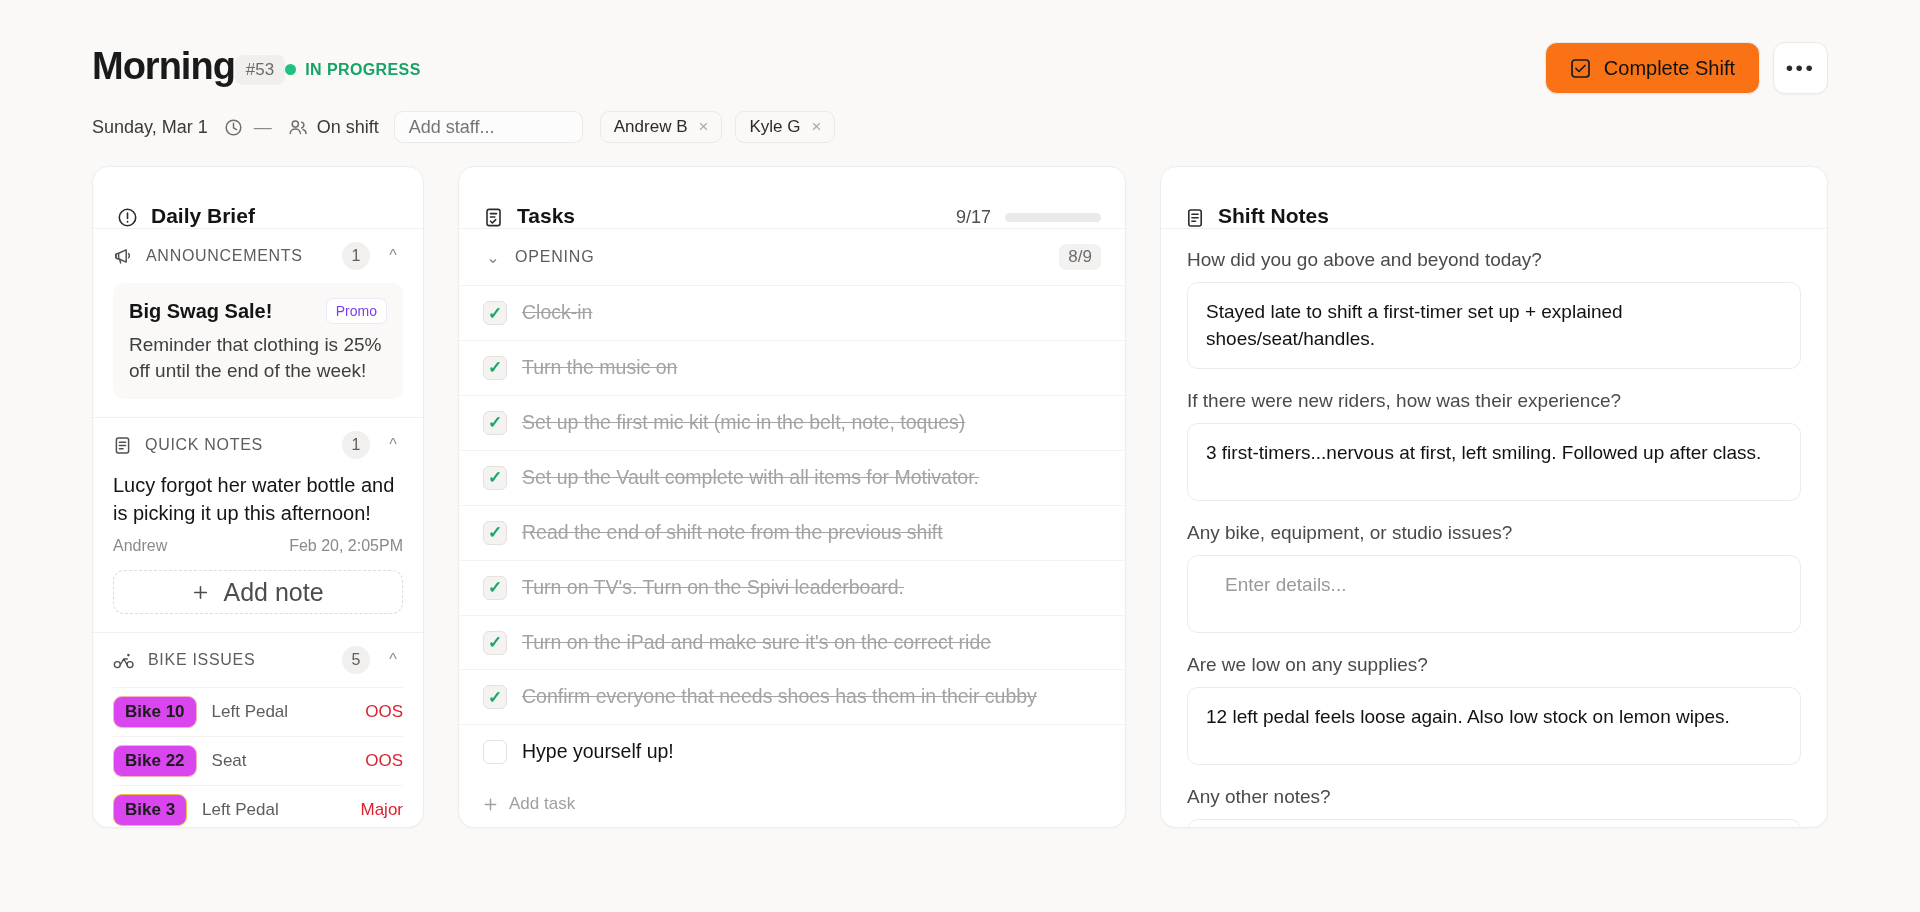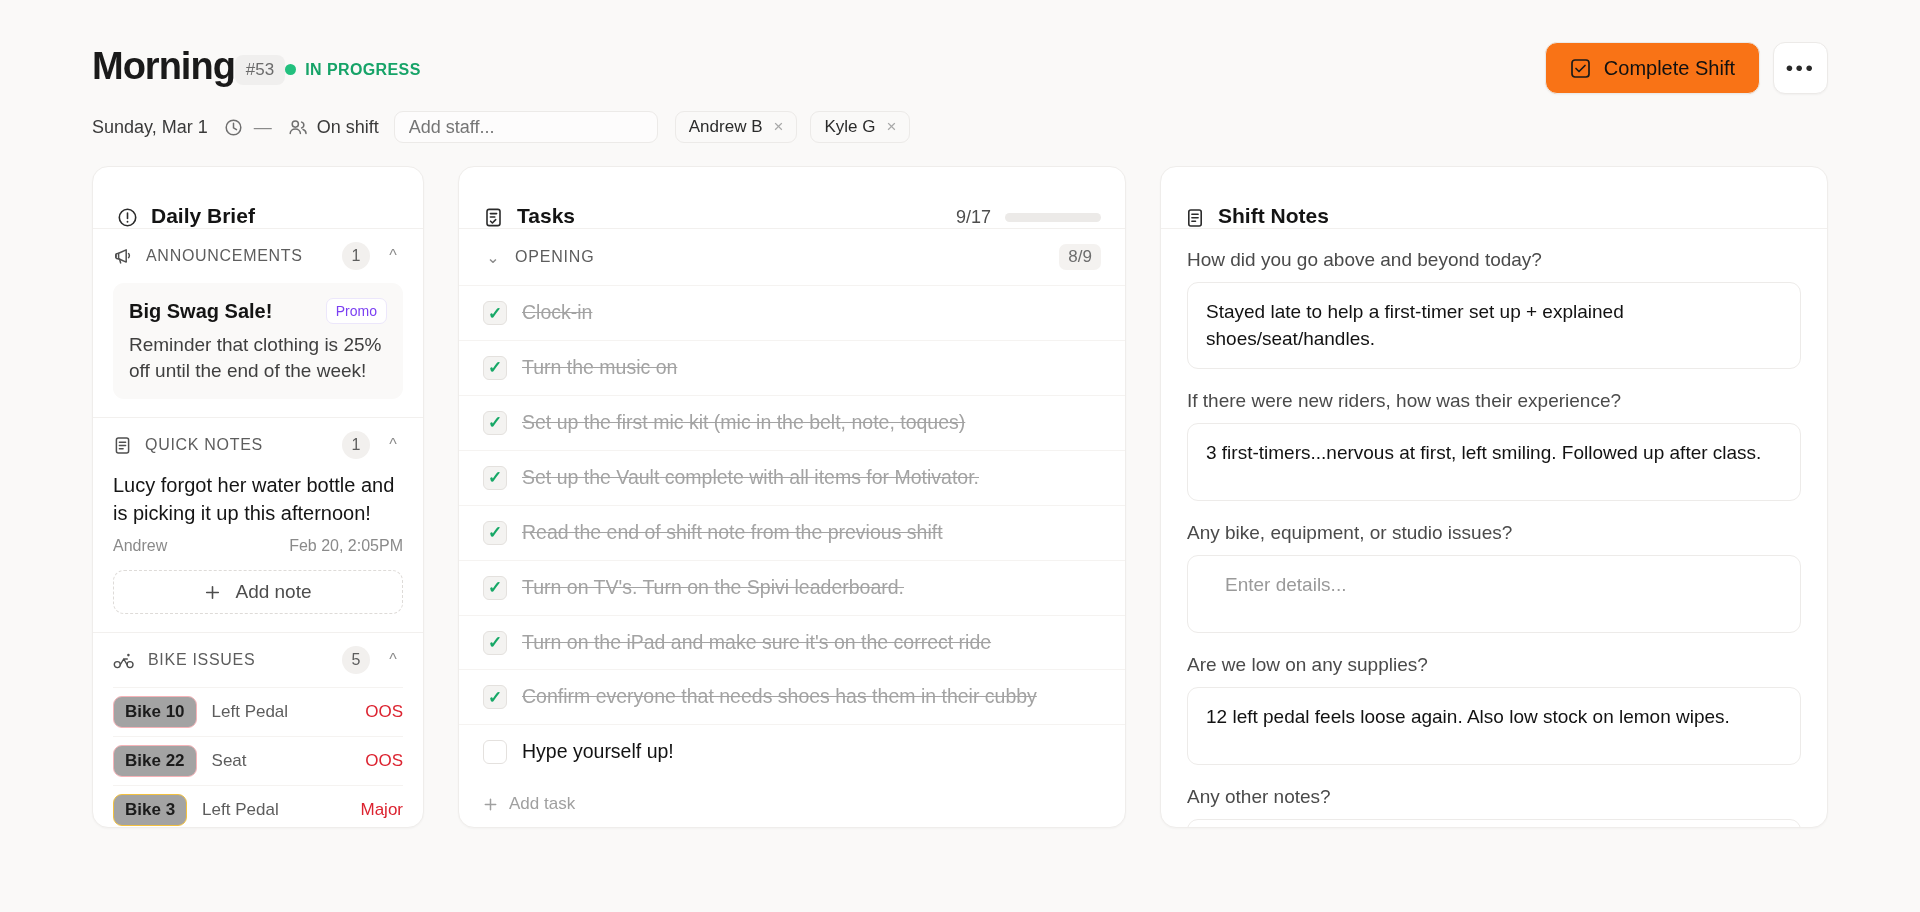--- a/index.html
+++ b/index.html
@@ -34,21 +34,21 @@
     width: 55px; height: 52px; display: flex; align-items: center; justify-content: center;
     box-shadow: 0 1px 2px rgba(0,0,0,.04); cursor: pointer; }
   .dots { letter-spacing: 2.5px; font-size: 21px; color: #2a2a2a; line-height: 8px; }
 
   
   .sub { display: flex; align-items: center; gap: 0; margin-top: 16px; height: 34px; }
   .sub-txt { font-size: 18px; color: #3a3a3a; }
   .sub-muted { font-size: 18px; color: #8a8a8a; }
   .sub-gap { width: 16px; }
   .staff-input {
-    width: 264px; height: 32px; border: 1px solid #eceae8; border-radius: 9px;
+    width: 189px; height: 32px; border: 1px solid #eceae8; border-radius: 9px;
     background: #fdfcfc; padding: 0 14px; font-size: 18px; color: #8a8a8a;
     font-family: "Liberation Sans", sans-serif; outline: none;
   }
   .chip {
     display: flex; align-items: center; gap: 11px; height: 32px;
     background: #faf9f8; border: 1px solid #eceae8; border-radius: 9px;
     padding: 0 13px; font-size: 17px; color: #2b2b2b; cursor: pointer;
   }
   .chip-x { color: #a8a8a8; font-size: 17px; }
 
@@ -79,26 +79,26 @@
   .ann-title { font-size: 20px; font-weight: 700; color: #141414; }
   .ann-tag { margin-left: auto; font-size: 14px; color: #7b3ff2; background: #fff;
     border: 1px solid #ece7fb; border-radius: 7px; padding: 4px 9px; }
   .ann-body { font-size: 19px; color: #3f3f3f; line-height: 1.38; margin-top: 8px; }
 
   .qn-body { font-size: 20px; color: #151515; line-height: 1.37; }
   .qn-meta { display: flex; margin-top: 10px; font-size: 16px; color: #8a8a8a; }
   .qn-meta span:last-child { margin-left: auto; }
   .add-note { margin-top: 15px; border: 1px dashed #dedbd8; border-radius: 11px;
     height: 44px; display: flex; align-items: center; justify-content: center; gap: 14px;
-    font-size: 19px; color: #4d4d4d; cursor: pointer; }
+    font-size: 25px; color: #4d4d4d; cursor: pointer; }
 
   .bike-row { display: flex; align-items: center; height: 49px;
     border-top: 1px solid #f5f3f1; gap: 15px; }
   .bike-row:first-of-type { border-top: none; }
-  .bike-pill { font-size: 17px; font-weight: 600; color: #1b1b1b; background: #a3a3a3;
+  .bike-pill { font-size: 17px; font-weight: 600; color: #1b1b1b; background: #d946ef;
     border-radius: 9px; padding: 5px 11px; }
   .pill-oos { border: 1.6px solid #f6b3b8; }
   .pill-major { border: 1.6px solid #f3c13f; }
   .bike-part { font-size: 17px; color: #5d5d5d; }
   .bike-sev { margin-left: auto; font-size: 17px; font-weight: 500; color: #dc2330; }
 
   
   .prog-wrap { margin-left: auto; display: flex; align-items: center; gap: 14px; }
   .prog-txt { font-size: 18px; color: #4d4d4d; }
   .prog-bar { width: 96px; height: 9px; border-radius: 5px; background: #eceae8; overflow: hidden; }
@@ -369,21 +369,21 @@
           <svg width="20" height="20" viewBox="0 0 20 20" fill="none" stroke="#2b2b2b" stroke-width="1.6">
             <rect x="3.8" y="2" width="12.4" height="16" rx="2"></rect>
             <path d="M6.9 6.3h6.2M6.9 9.8h6.2M6.9 13.3h3.6" stroke-linecap="round"></path>
           </svg>
         </span>
         <span class="card-title">Shift Notes</span>
       </div>
       <div class="notes-body">
         <div>
           <div class="q-label">How did you go above and beyond today?</div>
-          <div class="q-box">Stayed late to help a first-timer set up + explained shoes/seat/handles.</div>
+          <div class="q-box">Stayed late to shift a first-timer set up + explained shoes/seat/handles.</div>
         </div>
         <div>
           <div class="q-label">If there were new riders, how was their experience?</div>
           <div class="q-box">3 first-timers...nervous at first, left smiling. Followed up after class.</div>
         </div>
         <div>
           <div class="q-label">Any bike, equipment, or studio issues?</div>
           <div class="q-box ph">Enter details...</div>
         </div>
         <div>

